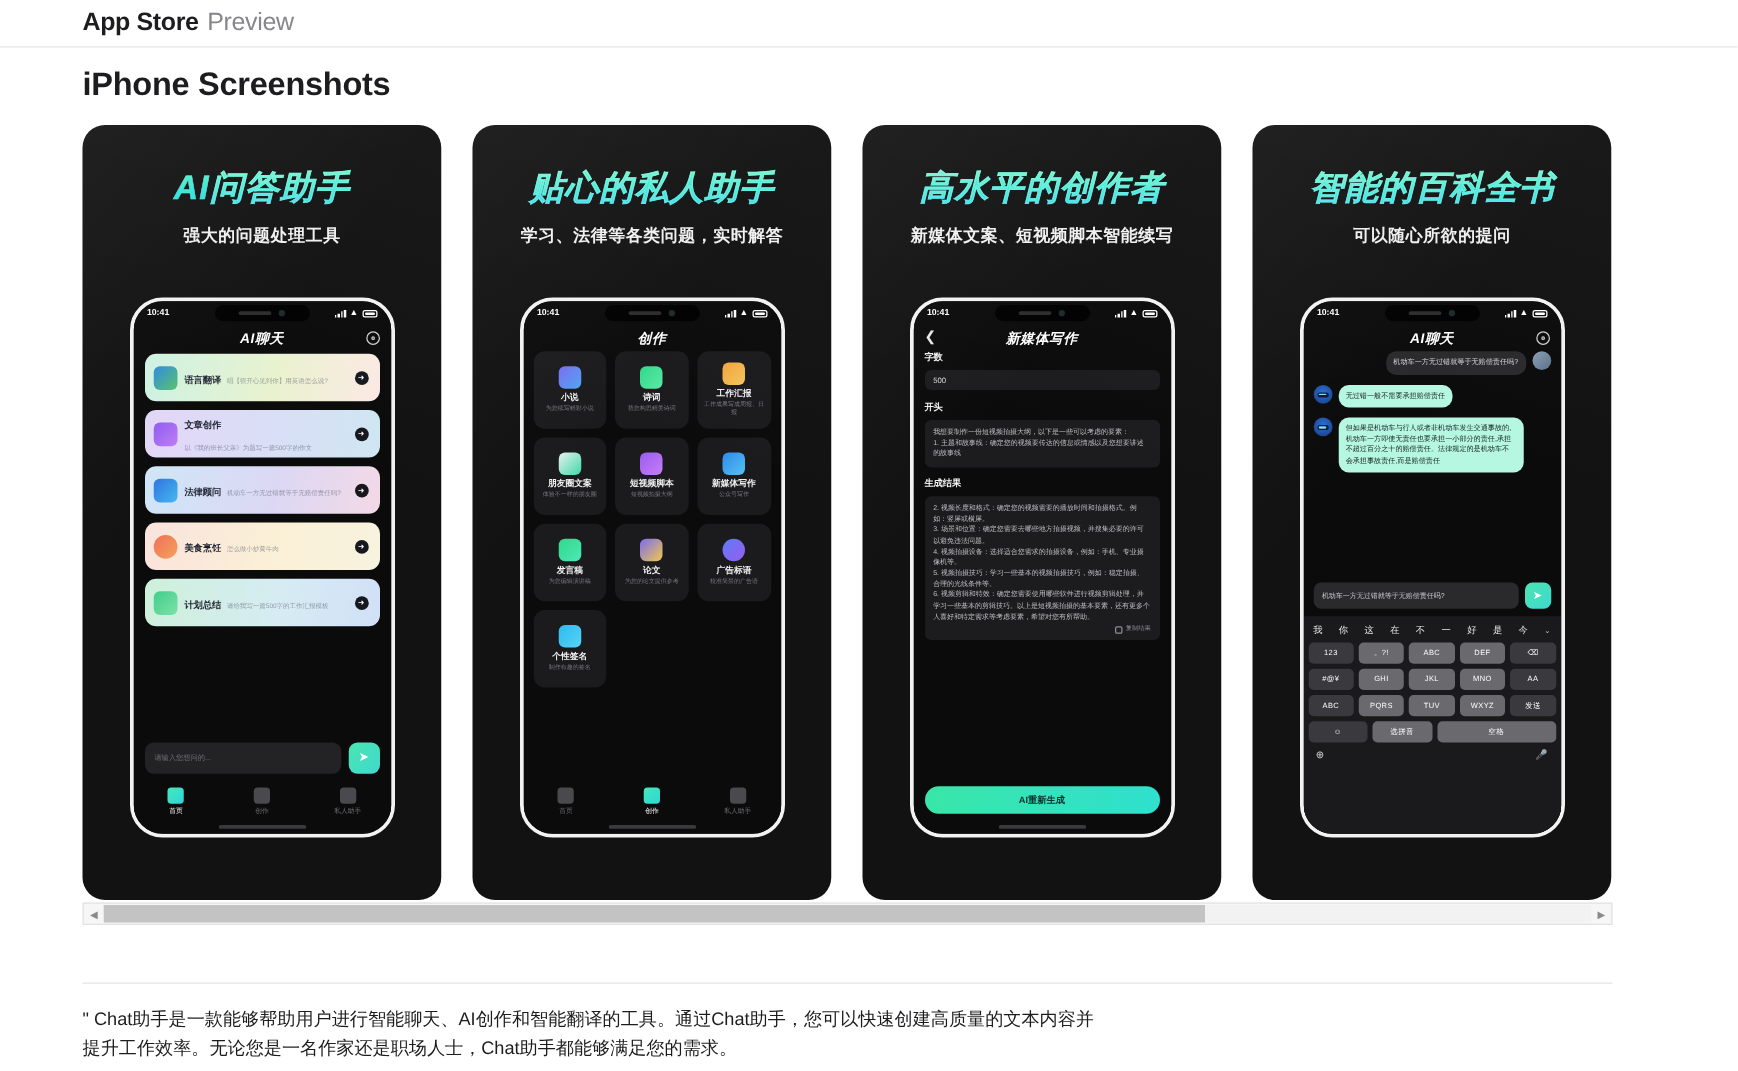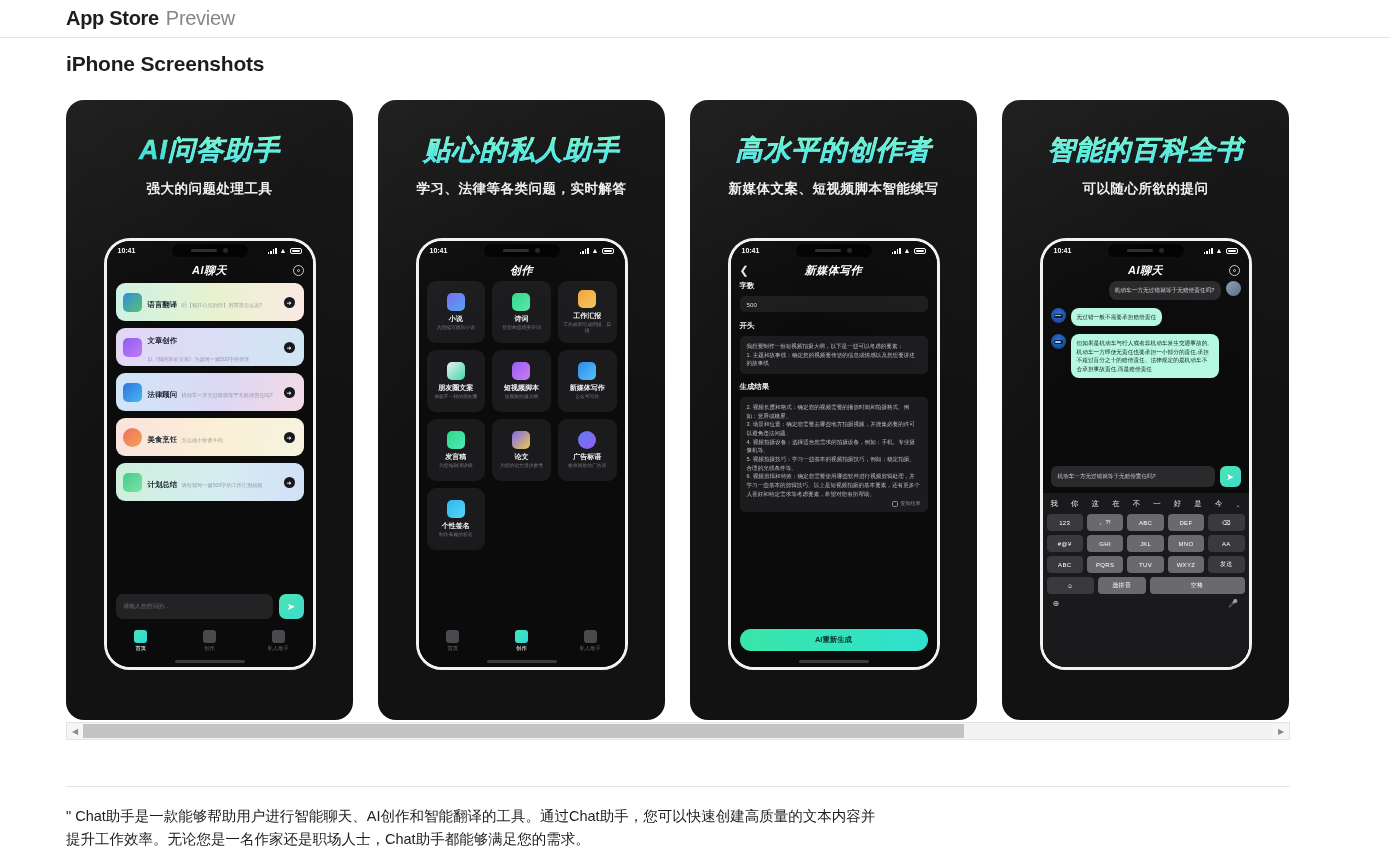--- a/index.html
+++ b/index.html
@@ -17,21 +17,21 @@
     display: flex; align-items: center;
     padding-left: 66px;
     border-bottom: 1px solid #e4e4e4;
   }
   .topbar .brand { font-size: 20px; font-weight: bold; color: #1d1d1f; letter-spacing: -0.3px; }
   .topbar .preview { font-size: 20px; color: #86868b; margin-left: 7px; letter-spacing: -0.3px; }
 
   
   .section-title {
     margin: 14px 12px 0 66px;
-    font-size: 21px; font-weight: bold; color: #1d1d1f; letter-spacing: -0.2px;
+    font-size: 26px; font-weight: bold; color: #1d1d1f; letter-spacing: -0.2px;
   }
 
   
   .carousel {
     position: absolute; left: 66px; top: 100px;
     width: 1224px; height: 620px;
     display: flex; gap: 25px;
   }
   .shot {
     width: 287px; height: 620px;

